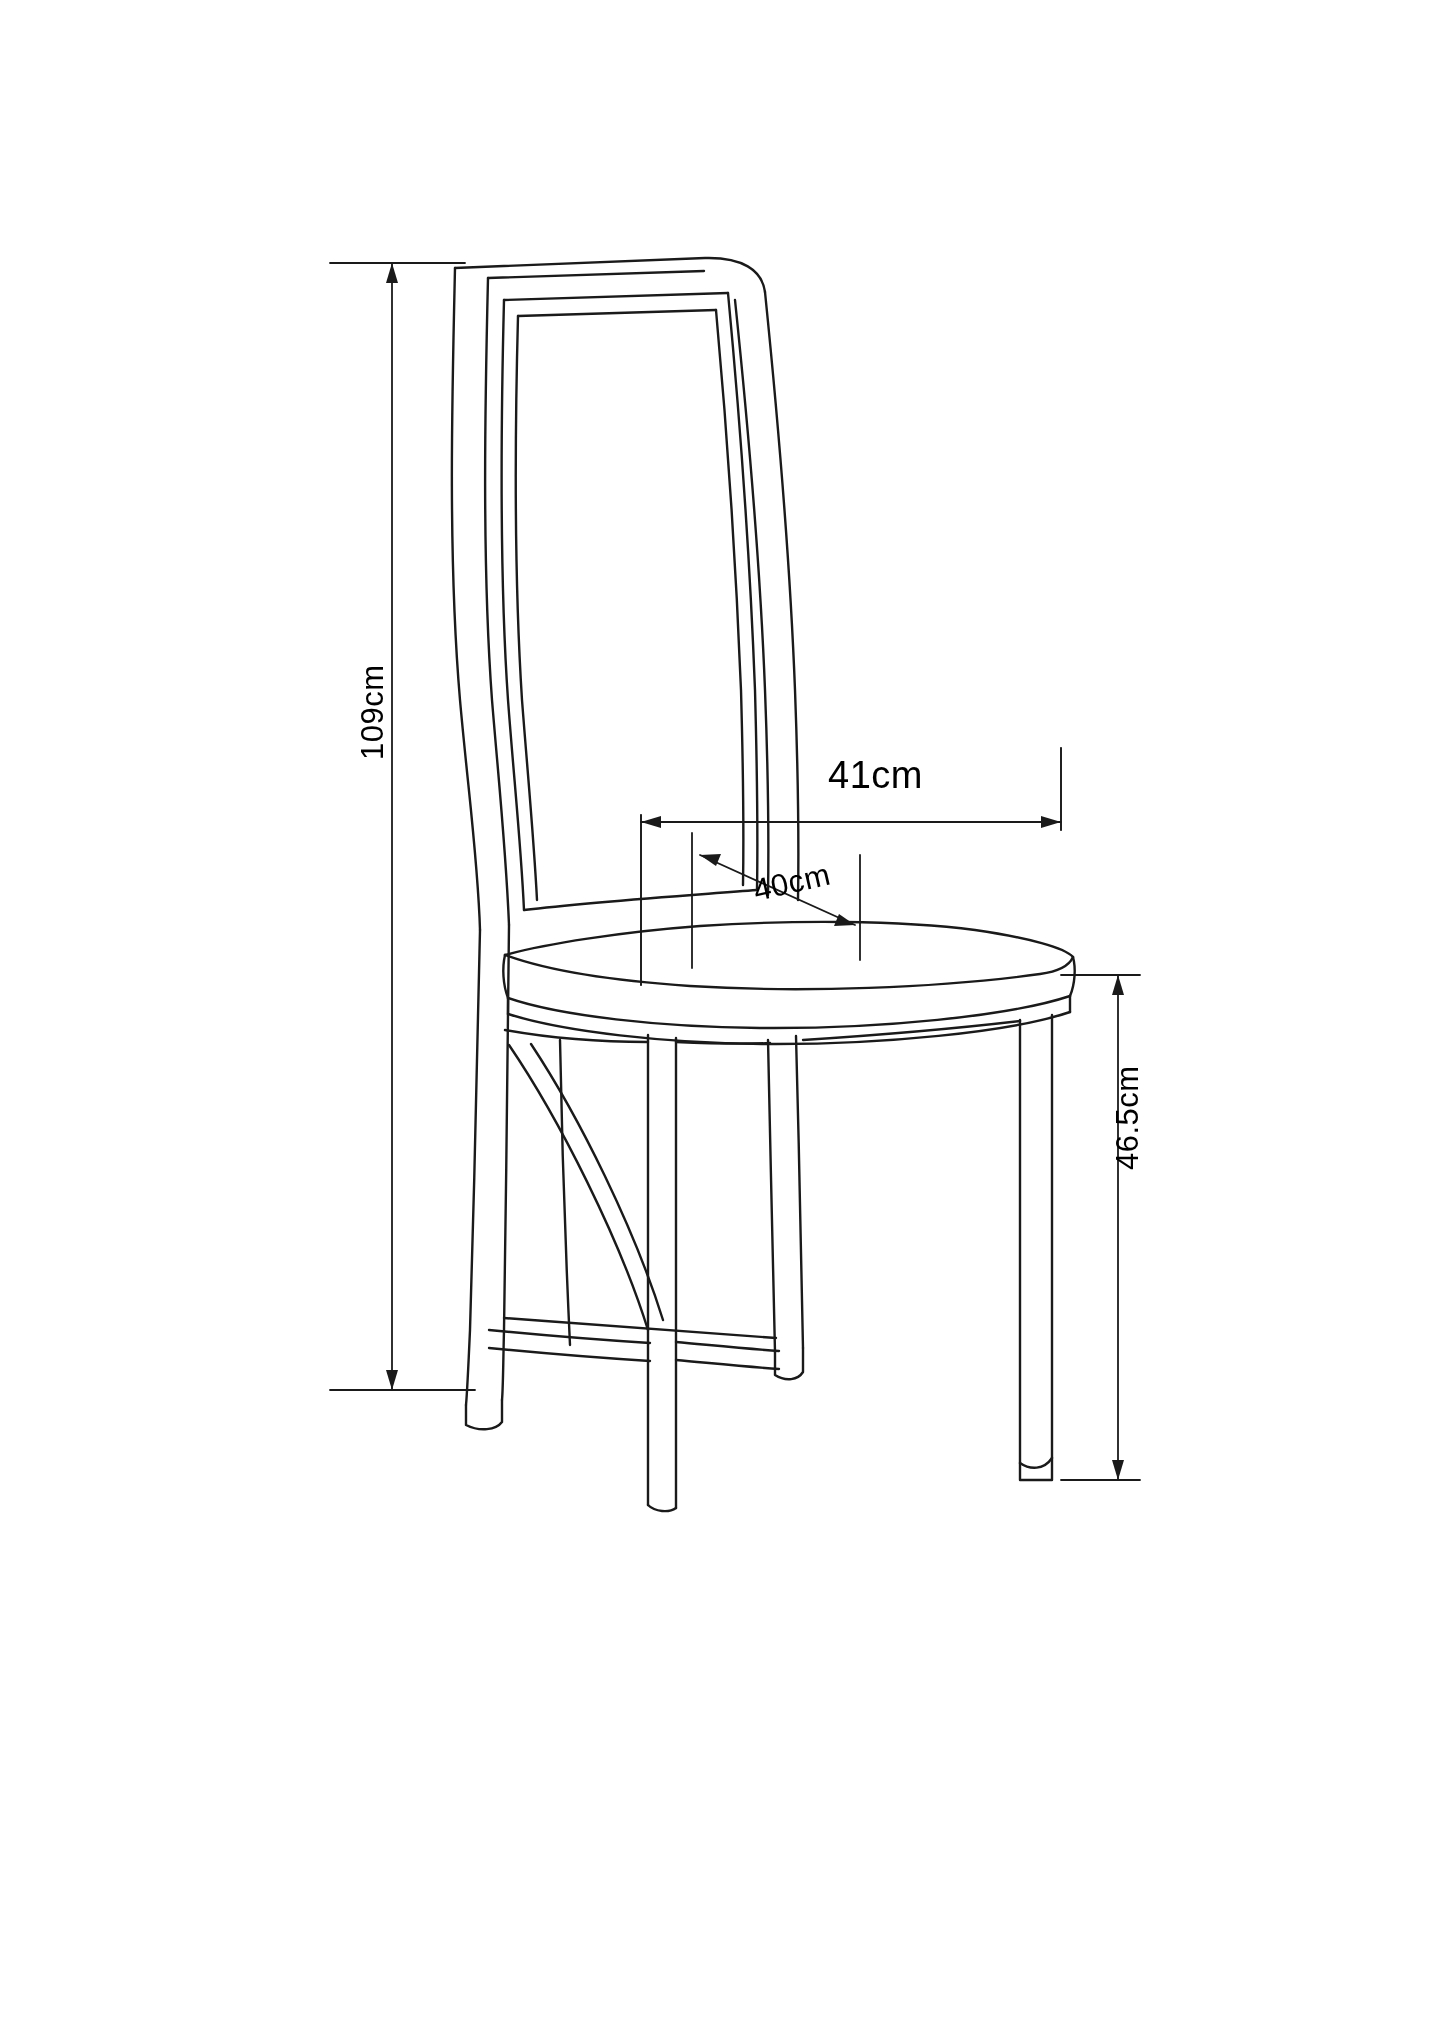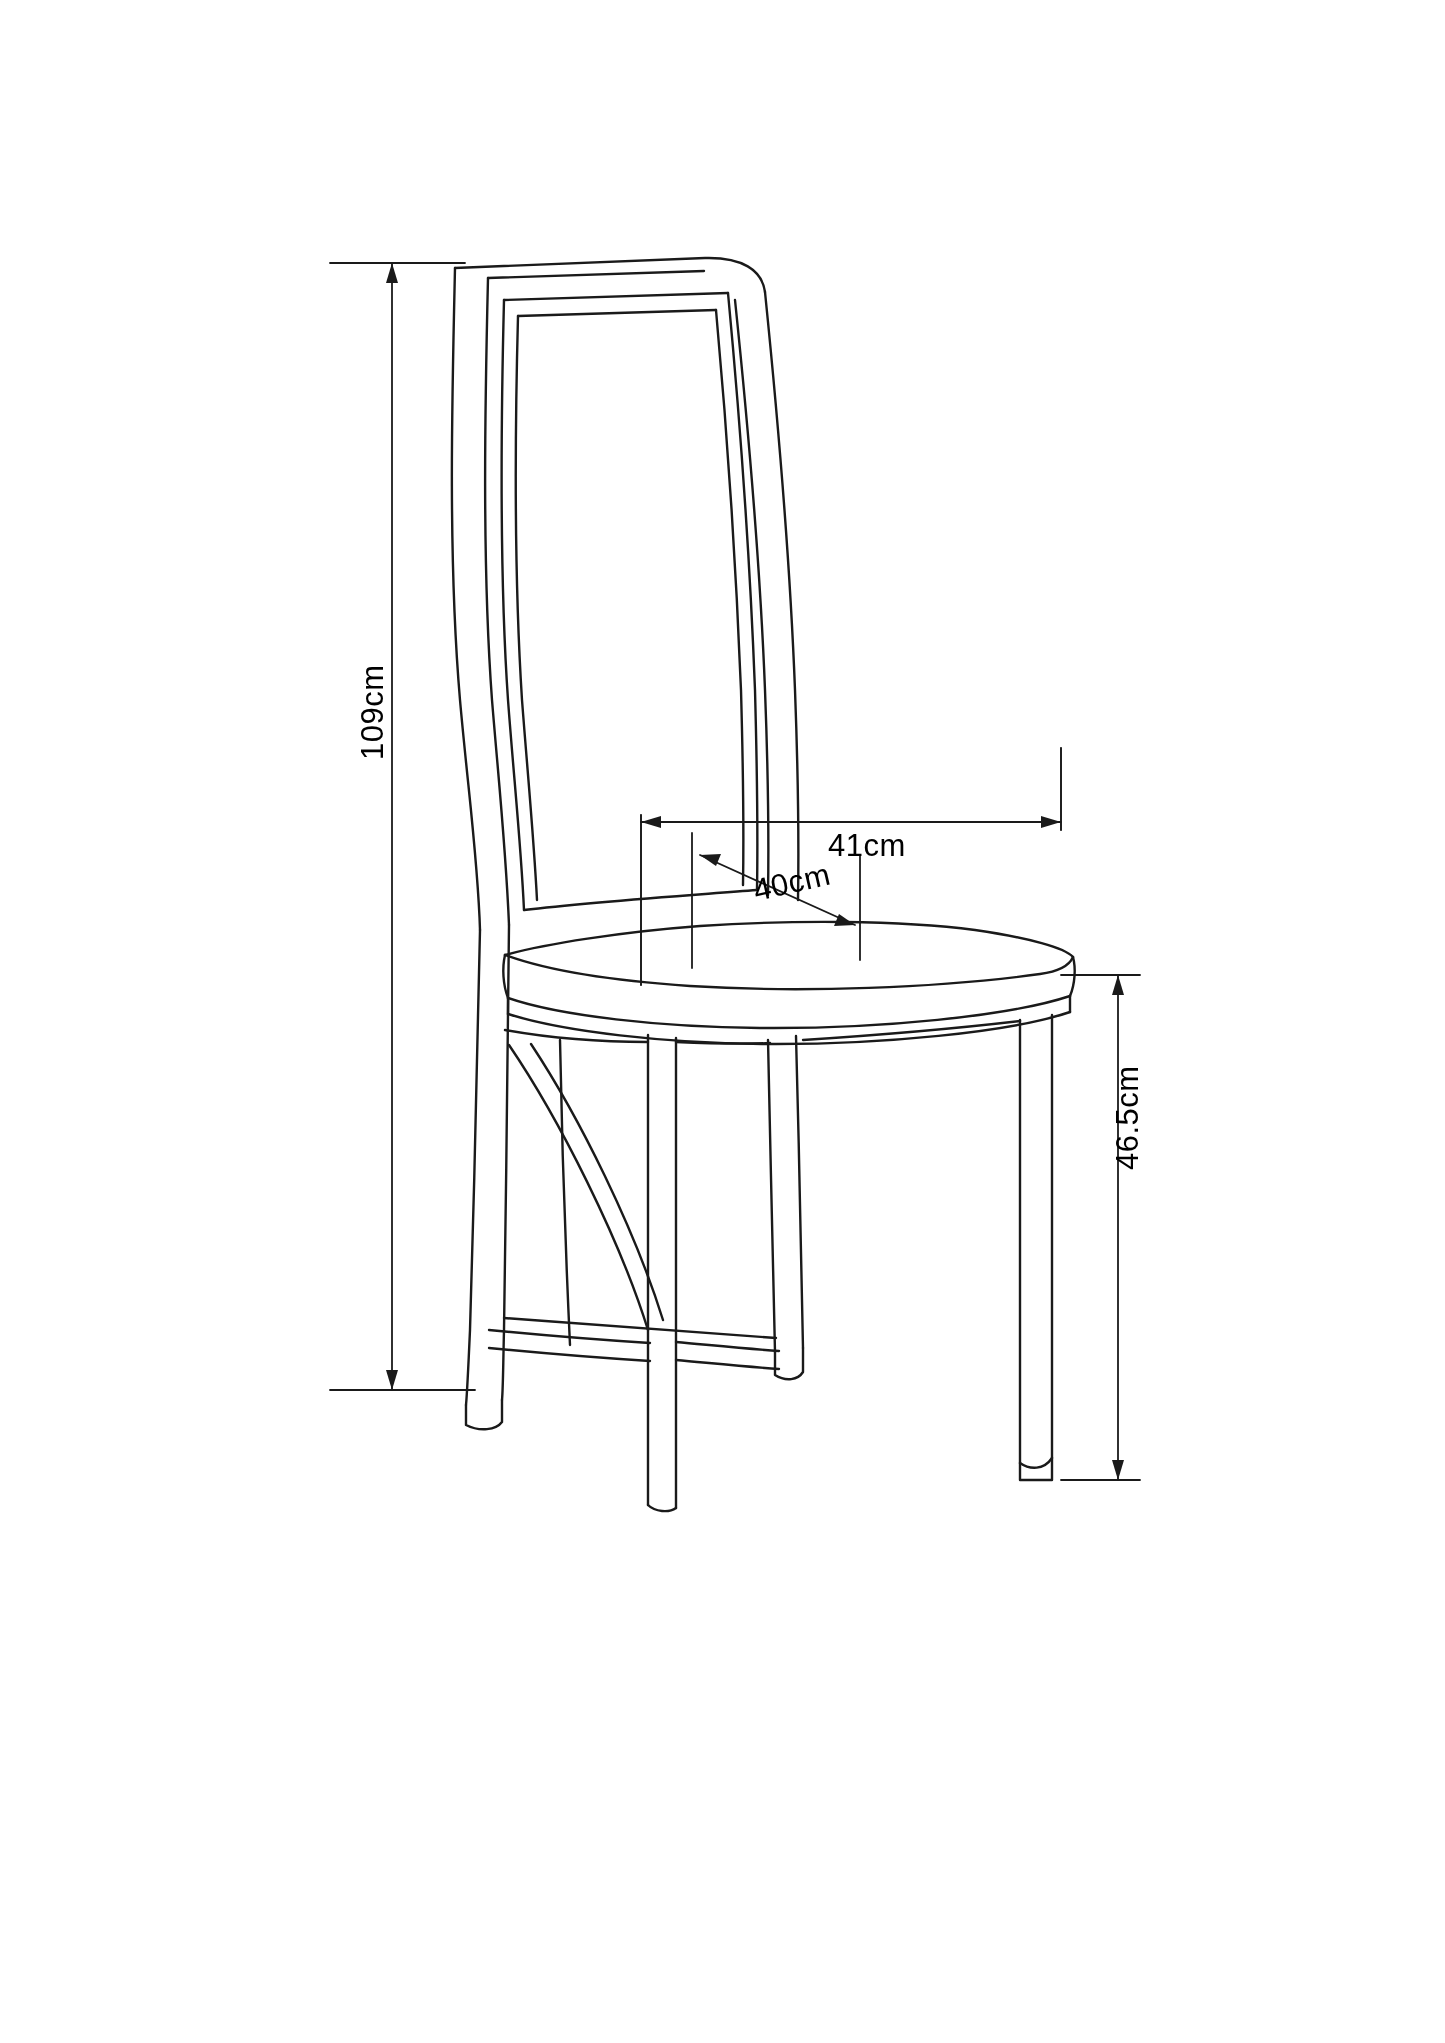--- a/index.html
+++ b/index.html
@@ -35,23 +35,23 @@
     letter-spacing: 0.5px;
   }
   .label-height {
     font-size: 31px;
     left: 355px;
     top: 760px;
     transform: rotate(-90deg);
     transform-origin: left top;
   }
   .label-width {
-    font-size: 31px;
+    font-size: 38px;
     left: 828px;
-    top: 828px;
+    top: 754px;
   }
   .label-depth {
     font-size: 31px;
     left: 750px;
     top: 874px;
     transform: rotate(-13deg);
     transform-origin: left top;
   }
   .label-seat {
     font-size: 31px;

